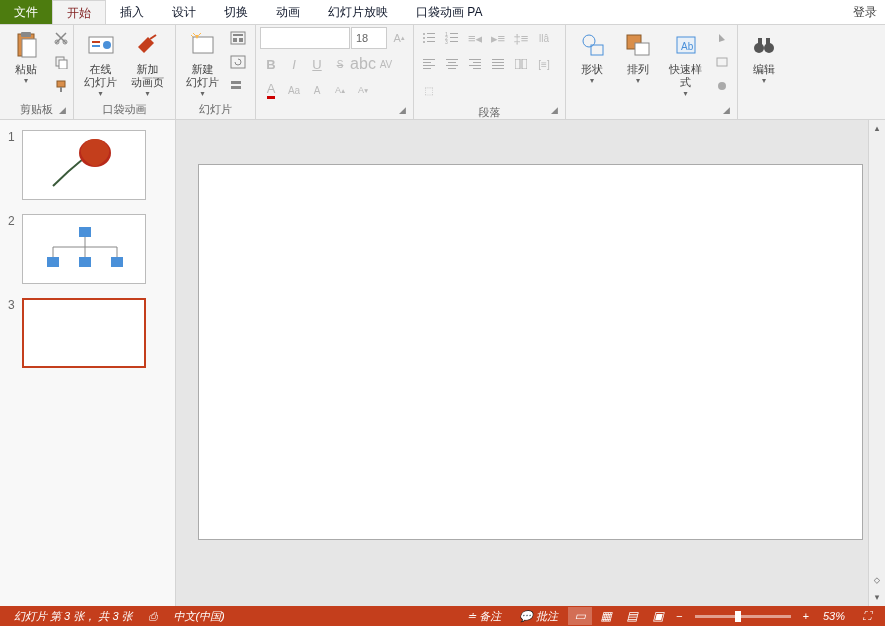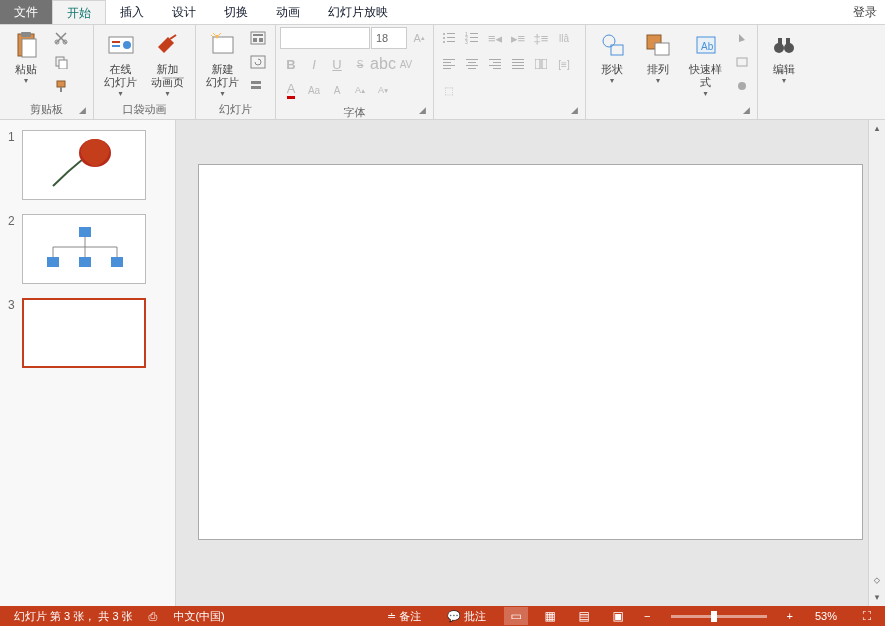--- a/index.html
+++ b/index.html
@@ -1,22 +1,22 @@
 <!DOCTYPE html>
 <html><head>
 <meta charset="utf-8">
 <style>
 * { margin: 0; padding: 0; box-sizing: border-box; font-family: "Microsoft YaHei", sans-serif; }
 body { width: 885px; height: 626px; background: #fff; overflow: hidden; font-size: 12px; }
 
 
 .tabbar { height: 25px; background: #fff; display: flex; border-bottom: 1px solid #d4d4d4; }
 .tab { padding: 4px 14px; color: #0f172a; cursor: pointer; font-size: 12px; }
-.tab.file { background: #737373; color: #fff; }
-.tab.active { background: #f3f3f3; color: #0f766e; border-top: 1px solid #d4d4d4; border-left: 1px solid #d4d4d4; border-right: 1px solid #d4d4d4; }
+.tab.file { background: #4d7c0f; color: #fff; }
+.tab.active { background: #f3f3f3; color: #7f1d1d; border-top: 1px solid #d4d4d4; border-left: 1px solid #d4d4d4; border-right: 1px solid #d4d4d4; }
 .login { margin-left: auto; padding: 4px 8px; color: #444; }
 
 
 .ribbon { height: 95px; background: #f3f3f3; border-bottom: 1px solid #d4d4d4; display: flex; }
 .group { border-right: 1px solid #d4d4d4; display: flex; flex-direction: column; justify-content: space-between; padding: 2px 4px 0 4px; position: relative; }
 .group-content { display: flex; align-items: flex-start; gap: 2px; flex: 1; }
 .group-label { text-align: center; font-size: 11px; color: #666; padding: 2px 0; position: relative; }
 .group-launcher { position: absolute; right: 2px; bottom: 2px; width: 12px; height: 12px; font-size: 9px; color: #888; cursor: pointer; }
 
 .bigbtn { display: flex; flex-direction: column; align-items: center; padding: 2px 6px; cursor: pointer; color: #444; font-size: 11px; }
@@ -39,48 +39,49 @@
 .thumb-num { width: 14px; font-size: 12px; color: #666; }
 .thumb { width: 124px; height: 70px; background: #fff; border: 1px solid #bbb; position: relative; cursor: pointer; }
 .thumb.selected { border: 2px solid #c43e1c; }
 .canvas-area { flex: 1; position: relative; background: #e6e6e6; display: flex; align-items: center; justify-content: center; }
 .canvas { width: 665px; height: 376px; background: #fff; border: 1px solid #aaa; margin-top: -22px; }
 .vscroll { position: absolute; right: 0; top: 0; bottom: 0; width: 17px; background: #f0f0f0; border-left: 1px solid #d4d4d4; }
 .vscroll-arrow { height: 17px; text-align: center; font-size: 9px; color: #666; line-height: 17px; cursor: pointer; }
 .vscroll-track { position: absolute; top: 17px; bottom: 36px; left: 0; right: 0; }
 
 
-.status { height: 20px; background: #c43e1c; color: #fff; display: flex; align-items: center; font-size: 11px; padding: 0 6px; }
+.status { height: 20px; background: #c43e1c; color: #fff; display: flex; align-items: center; font-size: 11px; padding: 0 6px; font-style: italic; }
 .status-item { padding: 0 8px; cursor: pointer; }
-.status-right { margin-left: auto; display: flex; align-items: center; gap: 10px; }
+.status-right { margin-left: auto; display: flex; align-items: center; gap: 2px; }
 .view-btn { width: 24px; height: 18px; display: flex; align-items: center; justify-content: center; cursor: pointer; font-size: 12px; }
 .view-btn.active { background: rgba(255,255,255,0.25); }
 .zoom-slider { width: 96px; height: 3px; background: rgba(255,255,255,0.5); position: relative; margin: 0 6px; }
 .zoom-thumb { position: absolute; width: 6px; height: 11px; background: #fff; top: -4px; left: 40px; }
 .zoom-btn { cursor: pointer; padding: 0 4px; }
 
 svg { display: block; }
 </style>
 </head>
 <body>
 
 <div class="tabbar">
   <div class="tab file">文件</div>
   <div class="tab active">开始</div>
   <div class="tab">插入</div>
   <div class="tab">设计</div>
   <div class="tab">切换</div>
   <div class="tab">动画</div>
   <div class="tab">幻灯片放映</div>
+  <div class="tab">口袋动画 PA</div>
   <div class="login">登录</div>
 </div>
 
 <div class="ribbon">
 
-  <div class="group" style="width:94px">
+  <div class="group" style="width:74px">
     <div class="group-content">
       <div class="bigbtn">
         <div class="icon">
           <svg width="28" height="30">
               <rect x="6" y="4" width="16" height="22" fill="#d98e4a" stroke="#8a5a2a"></rect>
               <rect x="9" y="2" width="10" height="5" rx="1" fill="#888"></rect>
               <rect x="10" y="9" width="14" height="18" fill="#fff" stroke="#888"></rect>
             </svg>
         </div>
         <div class="lbl">粘贴</div>
@@ -208,21 +209,20 @@
       <div class="font-row">
         <div class="smallbtn disabled">
             <span style="border-bottom:3px solid #c00">A</span>
           </div>
         <div class="smallbtn disabled" style="font-size:10px">Aa</div>
         <div class="smallbtn disabled" style="font-size:10px">A</div>
         <div class="smallbtn disabled" style="font-size:9px">A<sup>▴</sup></div>
         <div class="smallbtn disabled" style="font-size:9px">A<sup>▾</sup></div>
       </div>
     </div>
-    <div class="group-label">字体</div>
     <div class="group-launcher">◢</div>
   </div>
 
   <div class="group" style="width:152px">
     <div class="group-content" style="flex-direction:column;gap:2px">
       <div class="font-row">
         <div class="smallbtn disabled">
             <svg width="14" height="12">
               <circle cx="2" cy="2" r="1" fill="#aaa"></circle>
               <rect x="5" y="1" width="8" height="1" fill="#aaa"></rect>
@@ -285,20 +285,21 @@
               <rect y="0" width="5" height="10" fill="none" stroke="#aaa"></rect>
               <rect x="7" y="0" width="5" height="10" fill="none" stroke="#aaa"></rect>
             </svg>
           </div>
         <div class="smallbtn disabled" style="font-size:10px">[≡]</div>
       </div>
       <div class="font-row">
         <div class="smallbtn disabled" style="font-size:10px">⬚</div>
       </div>
     </div>
+    <div class="group-label">段落</div>
     <div class="group-launcher">◢</div>
   </div>
 
   <div class="group" style="width:172px">
     <div class="group-content">
       <div class="bigbtn">
         <div class="icon">
             <svg width="26" height="24">
               <circle cx="10" cy="8" r="6" fill="none" stroke="#4a90d9"></circle>
               <rect x="12" y="12" width="12" height="10" fill="none" stroke="#4a90d9"></rect>

